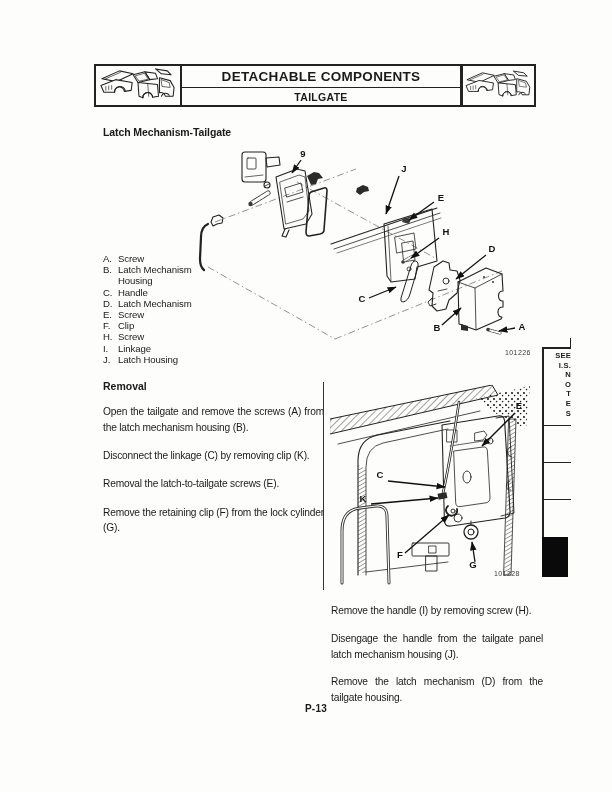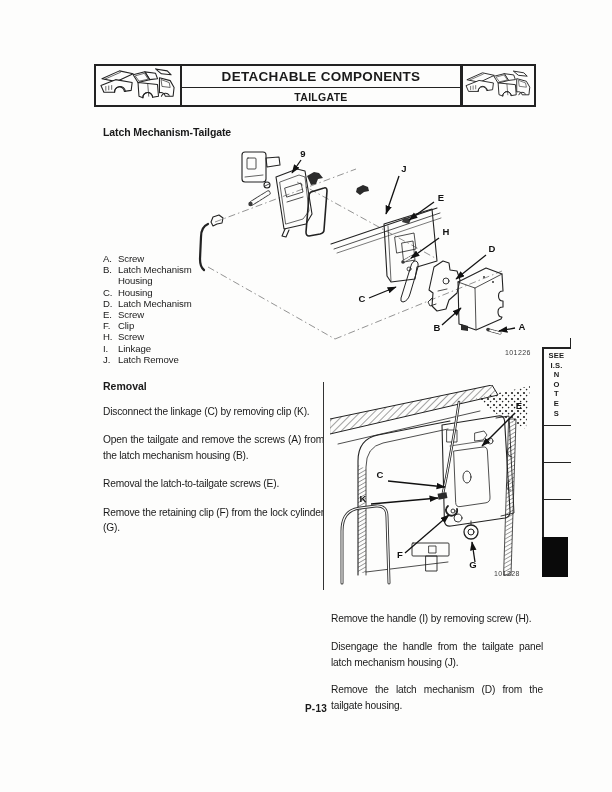--- a/index.html
+++ b/index.html
@@ -22,39 +22,39 @@
   
   .sec-heading{position:absolute;left:103px;top:126px;font-weight:bold;font-size:10.5px;letter-spacing:-.1px;}
   .removal-heading{position:absolute;left:103px;top:380px;font-weight:bold;font-size:10.5px;}
   .parts{position:absolute;left:103px;top:253px;width:122px;font-size:9.6px;line-height:11.2px;letter-spacing:-.1px;}
   .parts .row{display:flex;}
   .parts .ltr{width:15px;flex:none;}
   .parts .nm{flex:1;}
   .col-left{position:absolute;left:103px;top:404px;width:221px;font-size:10.2px;line-height:15.8px;letter-spacing:-.18px;}
   .col-left p{margin:0 0 12.5px 0;text-align:justify;}
   .col-right{position:absolute;left:331px;top:599px;width:212px;font-size:10.2px;line-height:15.8px;letter-spacing:-.18px;}
-  .col-right p{margin:12px 0 12px 0;text-align:justify;}
+  .col-right p{margin:4px 0 12px 0;text-align:justify;}
   .vrule{position:absolute;left:323px;top:382px;width:1px;height:208px;background:#333;}
   .fig{position:absolute;}
   .fig1{left:185px;top:140px;width:350px;height:225px;}
   .fig2{left:330px;top:385px;width:205px;height:200px;}
   .fignum{position:absolute;font-size:7px;letter-spacing:.4px;color:#3a3a3a;}
   .fignum1{left:505px;top:349px;}
   .fignum2{left:494px;top:570px;}
   .pageno{position:absolute;left:305px;top:703px;font-weight:bold;font-size:10px;letter-spacing:.2px;}
   
   .tab{position:absolute;left:542px;top:338px;width:34px;height:240px;}
   .tab .vline{position:absolute;left:0;top:9px;width:1.6px;height:230px;background:#222;}
   .tab .topline{position:absolute;left:1px;top:9px;width:28px;height:1.6px;background:#222;}
   .tab .tick{position:absolute;left:27.5px;top:0;width:1.6px;height:10px;background:#222;}
   .tab .div1{position:absolute;left:0;top:87px;width:29px;height:1.4px;background:#222;}
   .tab .div2{position:absolute;left:0;top:124px;width:29px;height:1.4px;background:#222;}
   .tab .div3{position:absolute;left:0;top:161px;width:29px;height:1.4px;background:#222;}
   .tab .black{position:absolute;left:0;top:199px;width:26px;height:40px;background:#0a0a0a;}
-  .tab .notes{position:absolute;left:0;top:13px;width:29px;text-align:center;
+  .tab .notes{position:absolute;left:0;top:13px;width:29px;text-align:right;
     font-weight:bold;font-size:7.6px;line-height:9.6px;letter-spacing:.2px;}
   
   svg text{font-family:"Liberation Sans",sans-serif;font-weight:bold;font-size:9.5px;fill:#111;}
 </style>
 </head>
 <body>
 
 <div class="page">
 
   <div class="hdr-box hdr-icon-left">
@@ -216,21 +216,21 @@
     <div class="row">
         <span class="ltr">A.</span>
         <span class="nm">Screw</span>
       </div>
     <div class="row">
         <span class="ltr">B.</span>
         <span class="nm">Latch Mechanism Housing</span>
       </div>
     <div class="row">
         <span class="ltr">C.</span>
-        <span class="nm">Housing</span>
+        <span class="nm">Handle</span>
       </div>
     <div class="row">
         <span class="ltr">D.</span>
         <span class="nm">Latch Mechanism</span>
       </div>
     <div class="row">
         <span class="ltr">E.</span>
         <span class="nm">Screw</span>
       </div>
     <div class="row">
@@ -240,28 +240,28 @@
     <div class="row">
         <span class="ltr">H.</span>
         <span class="nm">Screw</span>
       </div>
     <div class="row">
         <span class="ltr">I.</span>
         <span class="nm">Linkage</span>
       </div>
     <div class="row">
         <span class="ltr">J.</span>
-        <span class="nm">Latch Remove</span>
+        <span class="nm">Latch Housing</span>
       </div>
   </div>
 
   <div class="removal-heading">Removal</div>
   <div class="col-left">
+    <p>Open the tailgate and remove the screws (A) from the latch mechanism housing (B).</p>
     <p>Disconnect the linkage (C) by removing clip (K).</p>
-    <p>Open the tailgate and remove the screws (A) from the latch mechanism housing (B).</p>
     <p>Removal the latch-to-tailgate screws (E).</p>
     <p>Remove the retaining clip (F) from the lock cylinder (G).</p>
   </div>
 
   <div class="vrule"></div>
 
   <svg class="fig fig2" viewBox="0 0 205 200">
     <defs>
       <marker id="ah2" markerWidth="8" markerHeight="6" refX="6.5" refY="2.5" orient="auto">
         <path d="M0 0 L7 2.5 L0 5 Z" fill="#111"></path>

